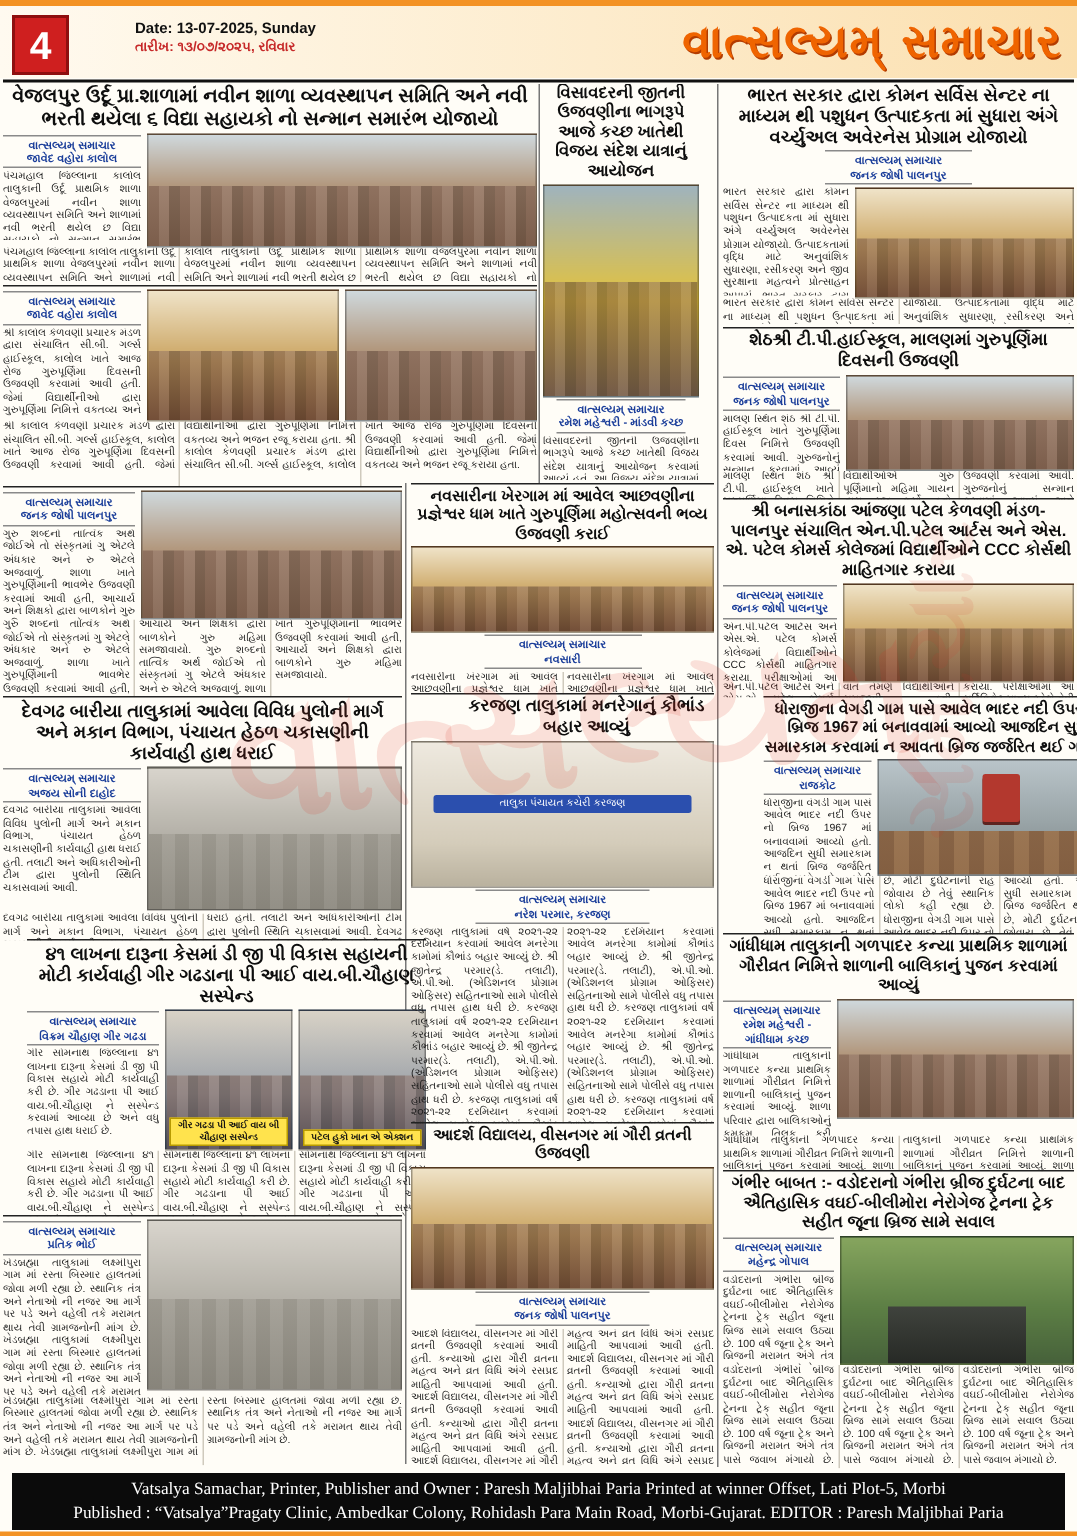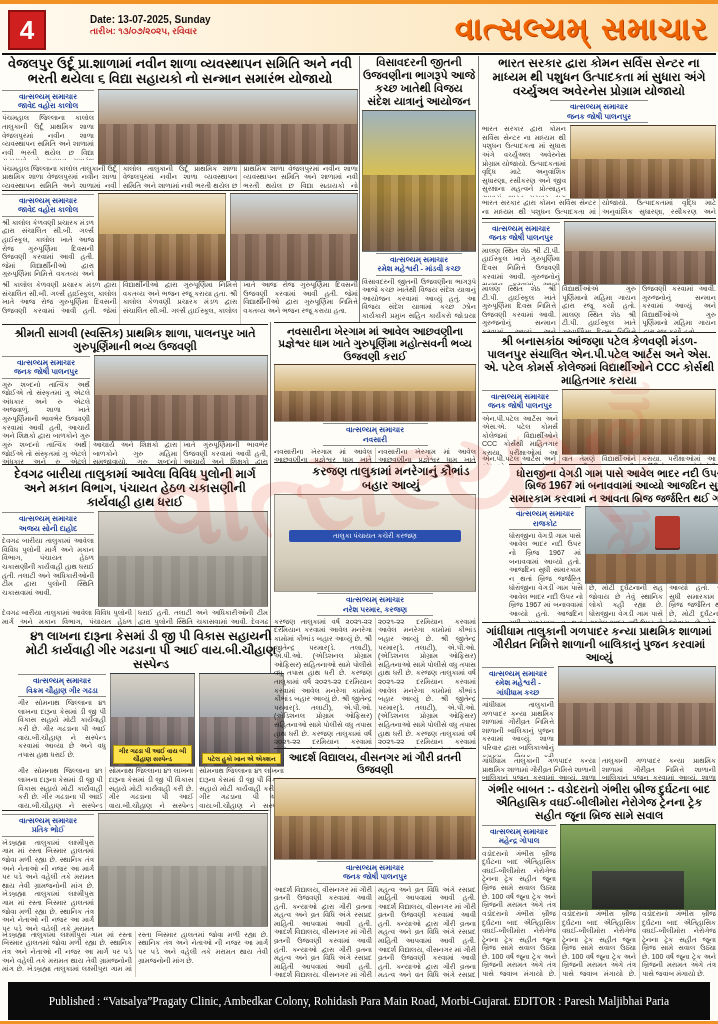--- a/index.html
+++ b/index.html
@@ -96,21 +96,21 @@
           <div>વાત્સલ્યમ્ સમાચાર</div>
           <div>જાવેદ વહોરા કાલોલ</div>
         </div>
         <div class="body" style="height:46px;">પંચમહાલ જિલ્લાના કાલોલ તાલુકાની ઉર્દૂ પ્રાથમિક શાળા વેજલપુરમાં નવીન શાળા વ્યવસ્થાપન સમિતિ અને શાળામાં નવી ભરતી થયેલ છ વિદ્યા સહાયકો નો સન્માન સમારંભ યોજાયો હતો. એસ.એમ.સી ના અધ્યક્ષ હનુમભાઈ તથા આચાર્ય સહિત શાળા ના શિક્ષક પરિવાર હાજર રહ્યા હતા.</div>
       </div>
       <div class="photo p-crowd" style="height:74px;"></div>
     </div>
     <div class="body c3 grow">પંચમહાલ જિલ્લાના કાલોલ તાલુકાની ઉર્દૂ પ્રાથમિક શાળા વેજલપુરમાં નવીન શાળા વ્યવસ્થાપન સમિતિ અને શાળામાં નવી ભરતી થયેલ છ વિદ્યા સહાયકો નો સન્માન સમારંભ યોજાયો હતો. એસ.એમ.સી ના અધ્યક્ષ હનુમભાઈ તથા આચાર્ય સહિત શાળા ના શિક્ષક પરિવાર હાજર રહ્યા હતા. પંચમહાલ જિલ્લાના કાલોલ તાલુકાની ઉર્દૂ પ્રાથમિક શાળા વેજલપુરમાં નવીન શાળા વ્યવસ્થાપન સમિતિ અને શાળામાં નવી ભરતી થયેલ છ વિદ્યા સહાયકો નો સન્માન સમારંભ યોજાયો હતો. એસ.એમ.સી ના અધ્યક્ષ હનુમભાઈ તથા આચાર્ય સહિત શાળા ના શિક્ષક પરિવાર હાજર રહ્યા હતા. પંચમહાલ જિલ્લાના કાલોલ તાલુકાની ઉર્દૂ પ્રાથમિક શાળા વેજલપુરમાં નવીન શાળા વ્યવસ્થાપન સમિતિ અને શાળામાં નવી ભરતી થયેલ છ વિદ્યા સહાયકો નો સન્માન સમારંભ યોજાયો હતો. એસ.એમ.સી ના અધ્યક્ષ હનુમભાઈ તથા આચાર્ય સહિત શાળા ના શિક્ષક પરિવાર હાજર રહ્યા હતા.</div>
   </article>
 
-  <article class="art" style="left:362px;top:56px;width:114px;height:264px;">
+  <article class="art" style="left:362px;top:56px;width:104px;height:264px;">
     <h2 class="hl" style="font-size:11px;">વિસાવદરની જીતની ઉજવણીના ભાગરૂપે આજે કચ્છ ખાતેથી વિજય સંદેશ યાત્રાનું આયોજન</h2>
     <div class="photo p-street" style="height:140px;"></div>
     <div class="byline">
       <div>વાત્સલ્યમ્ સમાચાર</div>
       <div>રમેશ મહેશ્વરી - માંડવી કચ્છ</div>
     </div>
     <div class="body grow">વિસાવદરની જીતની ઉજવણીના ભાગરૂપે આજે કચ્છ ખાતેથી વિજય સંદેશ યાત્રાનું આયોજન કરવામાં આવ્યું હતું. આ વિજય સંદેશ યાત્રામાં કચ્છ ઝોન કાર્યકારી પ્રમુખ સહિત કાર્યકરો જોડાયા હતા. વિસાવદરની જીતની ઉજવણીના ભાગરૂપે આજે કચ્છ ખાતેથી વિજય સંદેશ યાત્રાનું આયોજન કરવામાં આવ્યું હતું. આ વિજય સંદેશ યાત્રામાં કચ્છ ઝોન કાર્યકારી પ્રમુખ સહિત કાર્યકરો જોડાયા હતા.</div>
   </article>
 
   <article class="art" style="left:482px;top:56px;width:234px;height:160px;">
@@ -135,21 +135,20 @@
         </div>
         <div class="body" style="height:58px;">શ્રી કાલોલ કેળવણી પ્રચારક મંડળ દ્વારા સંચાલિત સી.બી. ગર્લ્સ હાઈસ્કૂલ, કાલોલ ખાતે આજ રોજ ગુરુપૂર્ણિમા દિવસની ઉજવણી કરવામાં આવી હતી. જેમાં વિદ્યાર્થીનીઓ દ્વારા ગુરુપૂર્ણિમા નિમિત્તે વકતવ્ય અને ભજન રજૂ કરાયા હતા.</div>
       </div>
       <div class="photo p-hall" style="height:86px;"></div>
       <div class="photo p-crowd" style="height:86px;"></div>
     </div>
     <div class="body c3 grow">શ્રી કાલોલ કેળવણી પ્રચારક મંડળ દ્વારા સંચાલિત સી.બી. ગર્લ્સ હાઈસ્કૂલ, કાલોલ ખાતે આજ રોજ ગુરુપૂર્ણિમા દિવસની ઉજવણી કરવામાં આવી હતી. જેમાં વિદ્યાર્થીનીઓ દ્વારા ગુરુપૂર્ણિમા નિમિત્તે વકતવ્ય અને ભજન રજૂ કરાયા હતા. શ્રી કાલોલ કેળવણી પ્રચારક મંડળ દ્વારા સંચાલિત સી.બી. ગર્લ્સ હાઈસ્કૂલ, કાલોલ ખાતે આજ રોજ ગુરુપૂર્ણિમા દિવસની ઉજવણી કરવામાં આવી હતી. જેમાં વિદ્યાર્થીનીઓ દ્વારા ગુરુપૂર્ણિમા નિમિત્તે વકતવ્ય અને ભજન રજૂ કરાયા હતા.</div>
   </article>
 
   <article class="art rt" style="left:2px;top:324px;width:266px;height:138px;">
-    <h2 class="hl" style="font-size:11px;">શ્રીમતી સાગવી (સ્વસ્તિક) પ્રાથમિક શાળા, પાલનપુર ખાતે ગુરુપૂર્ણિમાની ભવ્ય ઉજવણી</h2>
     <div class="row" style="grid-template-columns:88px 1fr;">
       <div>
         <div class="byline">
           <div>વાત્સલ્યમ્ સમાચાર</div>
           <div>જનક જોષી પાલનપુર</div>
         </div>
         <div class="body" style="height:60px;">ગુરુ શબ્દનો તાત્વિક અર્થ જોઈએ તો સંસ્કૃતમાં ગુ એટલે અંધકાર અને રુ એટલે અજવાળું. શાળા ખાતે ગુરુપૂર્ણિમાની ભાવભેર ઉજવણી કરવામાં આવી હતી, આચાર્ય અને શિક્ષકો દ્વારા બાળકોને ગુરુ મહિમા સમજાવાયો.</div>
       </div>
       <div class="photo p-crowd" style="height:84px;"></div>
     </div>
@@ -231,20 +230,21 @@
     <h2 class="hl" style="font-size:10.5px;">આદર્શ વિદ્યાલય, વીસનગર માં ગૌરી વ્રતની ઉજવણી</h2>
     <div class="photo p-hall" style="height:80px;"></div>
     <div class="byline" style="min-width:55%;">
       <div>વાત્સલ્યમ્ સમાચાર</div>
       <div>જનક જોષી પાલનપુર</div>
     </div>
     <div class="body c2 grow">આદર્શ વિદ્યાલય, વીસનગર માં ગૌરી વ્રતની ઉજવણી કરવામાં આવી હતી. કન્યાઓ દ્વારા ગૌરી વ્રતના મહત્વ અને વ્રત વિધિ અંગે રસપ્રદ માહિતી આપવામાં આવી હતી. આદર્શ વિદ્યાલય, વીસનગર માં ગૌરી વ્રતની ઉજવણી કરવામાં આવી હતી. કન્યાઓ દ્વારા ગૌરી વ્રતના મહત્વ અને વ્રત વિધિ અંગે રસપ્રદ માહિતી આપવામાં આવી હતી. આદર્શ વિદ્યાલય, વીસનગર માં ગૌરી વ્રતની ઉજવણી કરવામાં આવી હતી. કન્યાઓ દ્વારા ગૌરી વ્રતના મહત્વ અને વ્રત વિધિ અંગે રસપ્રદ માહિતી આપવામાં આવી હતી. આદર્શ વિદ્યાલય, વીસનગર માં ગૌરી વ્રતની ઉજવણી કરવામાં આવી હતી. કન્યાઓ દ્વારા ગૌરી વ્રતના મહત્વ અને વ્રત વિધિ અંગે રસપ્રદ માહિતી આપવામાં આવી હતી. આદર્શ વિદ્યાલય, વીસનગર માં ગૌરી વ્રતની ઉજવણી કરવામાં આવી હતી. કન્યાઓ દ્વારા ગૌરી વ્રતના મહત્વ અને વ્રત વિધિ અંગે રસપ્રદ માહિતી આપવામાં આવી હતી.</div>
   </article>
 
   <article class="art rt" style="left:482px;top:218px;width:234px;height:112px;">
+    <h2 class="hl" style="font-size:11.5px;">શેઠશ્રી ટી.પી.હાઈસ્કૂલ, માલણમાં ગુરુપૂર્ણિમા દિવસની ઉજવણી</h2>
     <div class="row" style="grid-template-columns:78px 1fr;">
       <div>
         <div class="byline">
           <div>વાત્સલ્યમ્ સમાચાર</div>
           <div>જનક જોષી પાલનપુર</div>
         </div>
         <div class="body" style="height:38px;">માલણ સ્થિત શેઠ શ્રી ટી.પી. હાઈસ્કૂલ ખાતે ગુરુપૂર્ણિમા દિવસ નિમિત્તે ઉજવણી કરવામાં આવી. ગુરુજનોનું સન્માન કરવામાં આવ્યું અને વિદ્યાર્થીઓએ ગુરુ પૂર્ણિમાનો મહિમા ગાયન દ્વારા રજૂ કર્યો હતો.</div>
       </div>
       <div class="photo p-crowd" style="height:62px;"></div>
     </div>
@@ -305,17 +305,18 @@
           <div>મહેન્દ્ર ગોપાલ</div>
         </div>
         <div class="body" style="height:60px;">વડોદરાનો ગંભીરા બ્રીજ દુર્ઘટના બાદ ઐતિહાસિક વઘઈ-બીલીમોરા નેરોગેજ ટ્રેનના ટ્રેક સહીત જૂના બ્રિજ સામે સવાલ ઉઠ્યા છે. 100 વર્ષ જૂના ટ્રેક અને બ્રિજની મરામત અંગે તંત્ર પાસે જવાબ મંગાયો છે.</div>
       </div>
       <div class="photo p-train" style="height:84px;"></div>
     </div>
     <div class="body c3 grow">વડોદરાનો ગંભીરા બ્રીજ દુર્ઘટના બાદ ઐતિહાસિક વઘઈ-બીલીમોરા નેરોગેજ ટ્રેનના ટ્રેક સહીત જૂના બ્રિજ સામે સવાલ ઉઠ્યા છે. 100 વર્ષ જૂના ટ્રેક અને બ્રિજની મરામત અંગે તંત્ર પાસે જવાબ મંગાયો છે. વડોદરાનો ગંભીરા બ્રીજ દુર્ઘટના બાદ ઐતિહાસિક વઘઈ-બીલીમોરા નેરોગેજ ટ્રેનના ટ્રેક સહીત જૂના બ્રિજ સામે સવાલ ઉઠ્યા છે. 100 વર્ષ જૂના ટ્રેક અને બ્રિજની મરામત અંગે તંત્ર પાસે જવાબ મંગાયો છે. વડોદરાનો ગંભીરા બ્રીજ દુર્ઘટના બાદ ઐતિહાસિક વઘઈ-બીલીમોરા નેરોગેજ ટ્રેનના ટ્રેક સહીત જૂના બ્રિજ સામે સવાલ ઉઠ્યા છે. 100 વર્ષ જૂના ટ્રેક અને બ્રિજની મરામત અંગે તંત્ર પાસે જવાબ મંગાયો છે.</div>
   </article>
 
   <div id="footer">
+    <div>Vatsalya Samachar, Printer, Publisher and Owner : Paresh Maljibhai Paria Printed at winner Offset, Lati Plot-5, Morbi</div>
     <div>Published : “Vatsalya”Pragaty Clinic, Ambedkar Colony, Rohidash Para Main Road, Morbi-Gujarat. EDITOR : Paresh Maljibhai Paria</div>
   </div>
   <div id="botstrip"></div>
 
 </div>
 
 </body></html>

